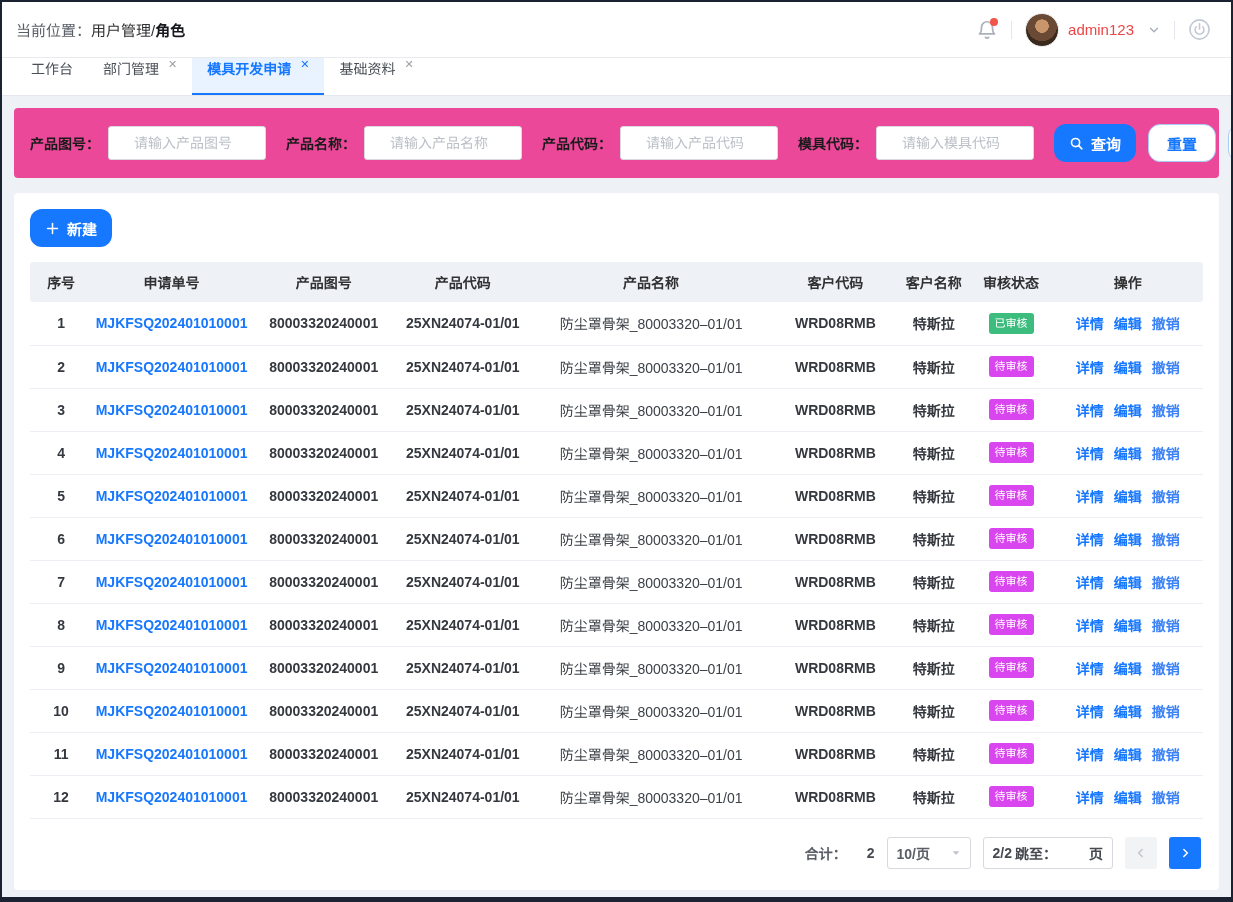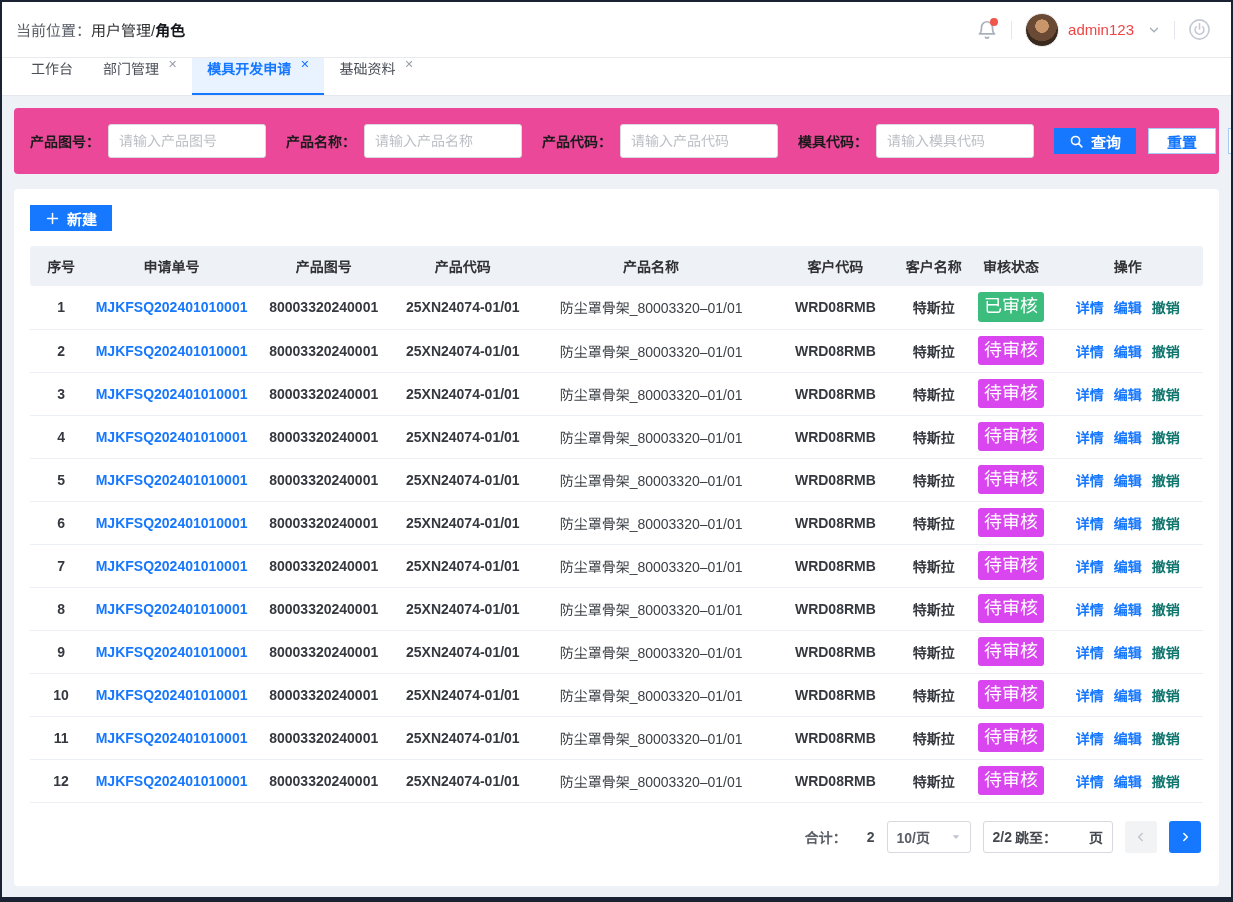--- a/index.html
+++ b/index.html
@@ -50,27 +50,27 @@
 
   
   .filter-card {
     margin: 12px 12px 0; background: #ec4899; border-radius: 4px;
     padding: 16px; display: flex; align-items: center;
   }
   .filter-group { display: flex; align-items: center; margin-right: 20px; }
   .filter-label { font-size: 14px; font-weight: 700; color: #1a1a1a; margin-right: 8px; white-space: nowrap; }
   .filter-input {
     width: 158px; height: 34px; border: 1px solid #d6d9de; border-radius: 3px;
-    padding: 0 10px; font-size: 14px; color: #333; outline: none;
+    padding: 0 25px; font-size: 14px; color: #333; outline: none;
     font-family: "Liberation Sans", "DejaVu Sans", sans-serif;
   }
   .filter-input::placeholder { color: #bcc0c6; }
   .filter-buttons { margin-left: auto; display: flex; align-items: center; gap: 12px; }
   .btn {
-    height: 26px; border-radius: 0; font-size: 15px; font-weight: 600;
+    height: 38px; border-radius: 12px; font-size: 15px; font-weight: 600;
     display: inline-flex; align-items: center; justify-content: center; gap: 7px;
     cursor: pointer; border: none; padding: 0 15px; white-space: nowrap;
     font-family: "Liberation Sans", "DejaVu Sans", sans-serif;
   }
   .btn-primary { background: #1677ff; color: #fff; }
   .btn-outline { background: #fff; color: #1677ff; border: 1px solid #a9c9f8; padding: 0 18px; }
 
   .main-card {
     margin: 15px 12px 4px; background: #fff; border-radius: 4px;
     padding: 16px 16px 10px; height: 697px;
@@ -87,27 +87,27 @@
   thead th:last-child { border-radius: 0 3px 3px 0; }
   tbody td {
     height: 43px; border-bottom: 1px solid #ecf0f4; font-size: 14px;
     color: #35393f; text-align: center; font-weight: 600;
     overflow: hidden; white-space: nowrap;
   }
   td.c-name { font-weight: 400; color: #3c4147; }
   a.app-link { color: #1677ff; text-decoration: none; cursor: pointer; }
   .badge {
     display: inline-block; padding: 4px 6px; border-radius: 3px;
-    color: #fff; font-size: 18px; font-weight: 500; line-height: 1.2;
+    color: #fff; font-size: 11px; font-weight: 500; line-height: 1.2;
   }
   .badge.green { background: #3dbd7d; }
   .badge.orange { background: #d946ef; }
   .op-link { text-decoration: none; font-weight: 700; margin: 0 5px; cursor: pointer; font-size: 14px; }
   .op-blue { color: #1677ff; }
-  .op-red { color: #0f766e; }
+  .op-red { color: #3b82f6; }
 
   
   .pagination {
     display: flex; justify-content: flex-end; align-items: center;
     gap: 12px; padding: 18px 2px 6px; font-size: 14px; color: #5a5e66;
   }
   .total-wrap { display: flex; align-items: center; gap: 20px; font-weight: 600; color: #5a5e66; }
   .page-size-select {
     width: 84px; height: 32px; border: 1px solid #d6d9de; border-radius: 3px;
     display: flex; align-items: center; justify-content: space-between;

